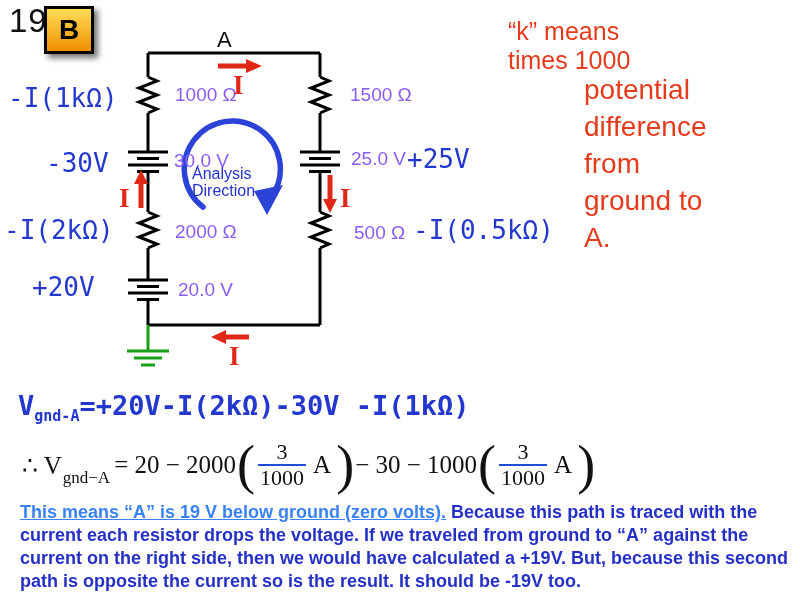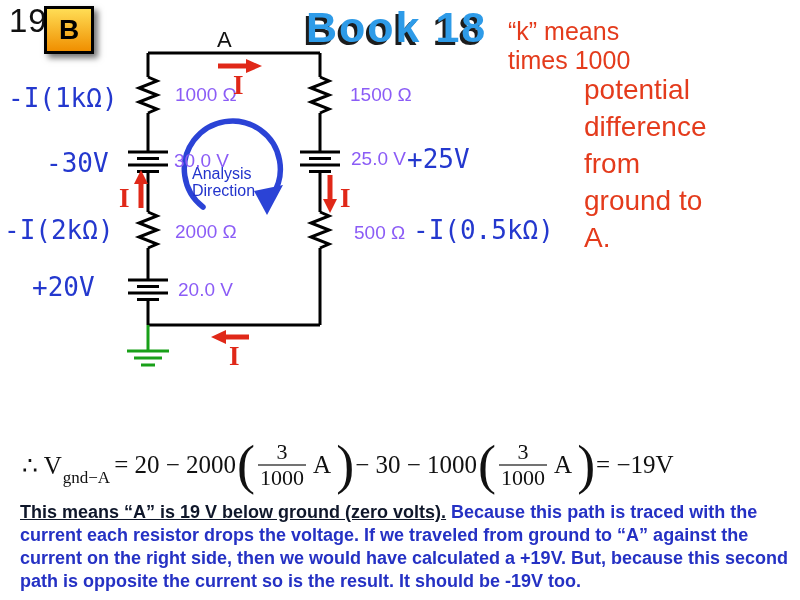--- a/index.html
+++ b/index.html
@@ -44,27 +44,27 @@
   .kvl sub{font-size:15px;}
 
   
   .solution{left:22px;top:438px;display:flex;align-items:center;
             font-family:"Liberation Serif",serif;font-size:25px;color:#111;
             white-space:pre;}
   .solution sub{font-size:17px;align-self:flex-end;margin:0 4px 4px 1px;}
   .paren{font-size:54px;font-weight:400;line-height:54px;margin:0 1px;}
   .frac{display:inline-flex;flex-direction:column;align-items:center;
         font-size:22px;line-height:1.08;margin:0 2px;}
-  .frac .den{border-top:2px solid #737373;padding:0 2px;}
+  .frac .den{border-top:2px solid #1d4ed8;padding:0 2px;}
   .unit{margin:0 4px 0 5px;}
 
   
   .explain{left:20px;top:501px;width:772px;font-size:18px;font-weight:bold;
            line-height:23px;}
-  .explain .hl{color:#0f172a;text-decoration:underline;}
+  .explain .hl{color:#3b82f6;text-decoration:underline;}
   .explain .body{color:#2531C4;}
 </style>
 </head>
 <body>
 
 <div class="slide">
 
   <svg width="800" height="600" viewBox="0 0 800 600">
     <g stroke="#000" stroke-width="3" fill="none">
       <path d="M148,53 H320"></path>
@@ -95,21 +95,20 @@
     <g>
       <path d="M 203 207 A 48 48 0 1 1 272 196" stroke="#2B43D6" stroke-width="5.5" fill="none" stroke-linecap="round"></path>
       <polygon points="283,185 254,191 267,215" fill="#2B43D6"></polygon>
     </g>
   </svg>
 
   <div class="abs slide-num">19</div>
   <div class="abs badge">
     <span>B</span>
   </div>
-  <div class="abs book-title">Book 18</div>
   <div class="abs k-note">“k” means times 1000</div>
 
   <div class="abs node-a">A</div>
   <div class="abs cval" style="left:175px;top:84px">1000 Ω</div>
   <div class="abs cval" style="left:174px;top:150px">30.0 V</div>
   <div class="abs cval" style="left:175px;top:221px">2000 Ω</div>
   <div class="abs cval" style="left:178px;top:279px">20.0 V</div>
   <div class="abs cval" style="left:350px;top:84px">1500 Ω</div>
   <div class="abs cval" style="left:351px;top:148px">25.0 V</div>
   <div class="abs cval" style="left:354px;top:222px">500 Ω</div>
@@ -130,37 +129,37 @@
     <div>Analysis</div>
     <div>Direction</div>
   </div>
 
   <div class="abs prompt">
     <div>potential</div>
     <div>difference from</div>
     <div>ground to A.</div>
   </div>
 
+  <div class="abs kvl"><span>V</span><sub>gnd-A</sub><span>=+20V-I(2kΩ)-30V -I(1kΩ)</span></div>
 
   <div class="abs solution">
     <span>∴ V</span><sub>gnd−A</sub>
     <span>= 20 − 2000</span>
     <span class="paren">(</span>
     <span class="frac">
       <span>3</span>
       <span class="den">1000</span>
     </span>
     <span class="unit">A</span>
     <span class="paren">)</span>
     <span>− 30 − 1000</span>
     <span class="paren">(</span>
     <span class="frac">
       <span>3</span>
       <span class="den">1000</span>
     </span>
     <span class="unit">A</span>
     <span class="paren">)</span>
-    <span>= −19V</span>
   </div>
 
   <div class="abs explain"><span class="hl">This means “A” is 19 V below ground (zero volts).</span><span class="body"> Because this path is traced with the current each resistor drops the voltage. If we traveled from ground to “A” against the current on the right side, then we would have calculated a +19V. But, because this second path is opposite the current so is the result. It should be -19V too.</span></div>
 
 </div>
 
 </body></html>

